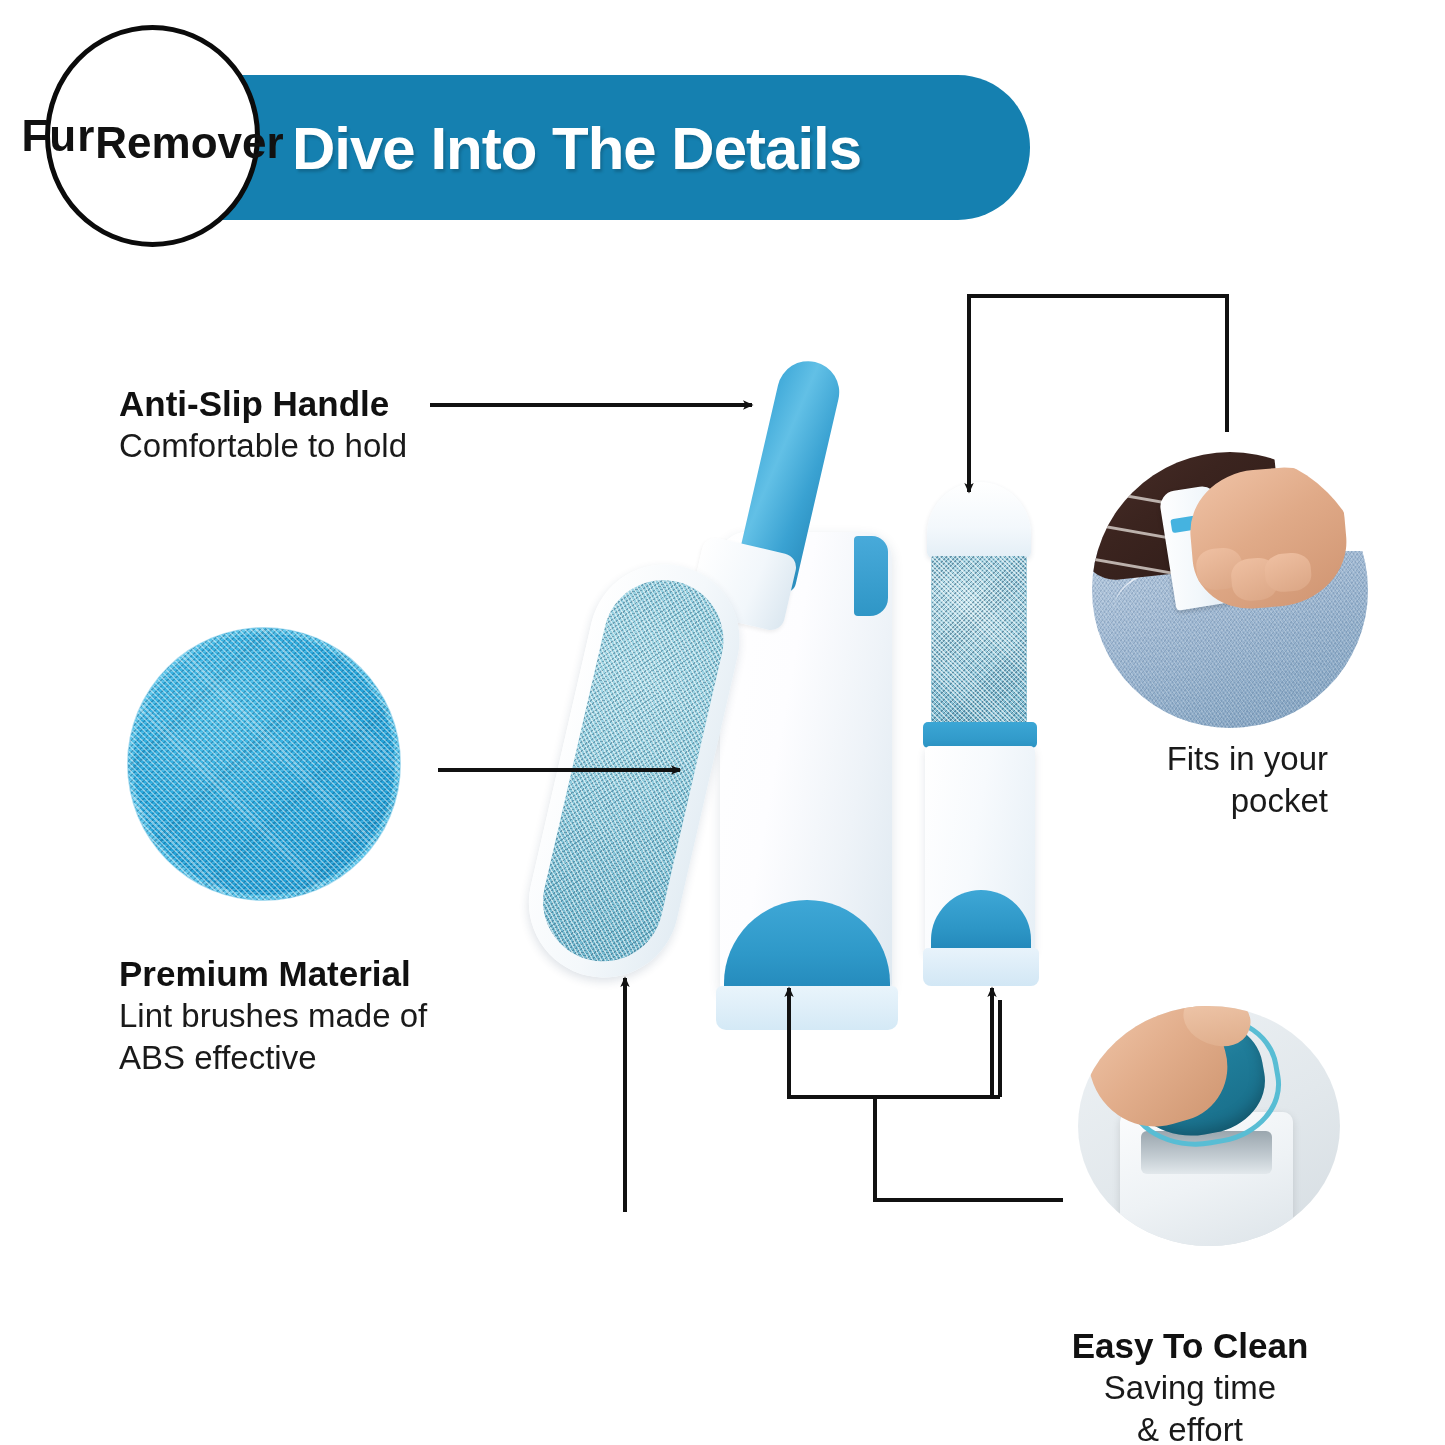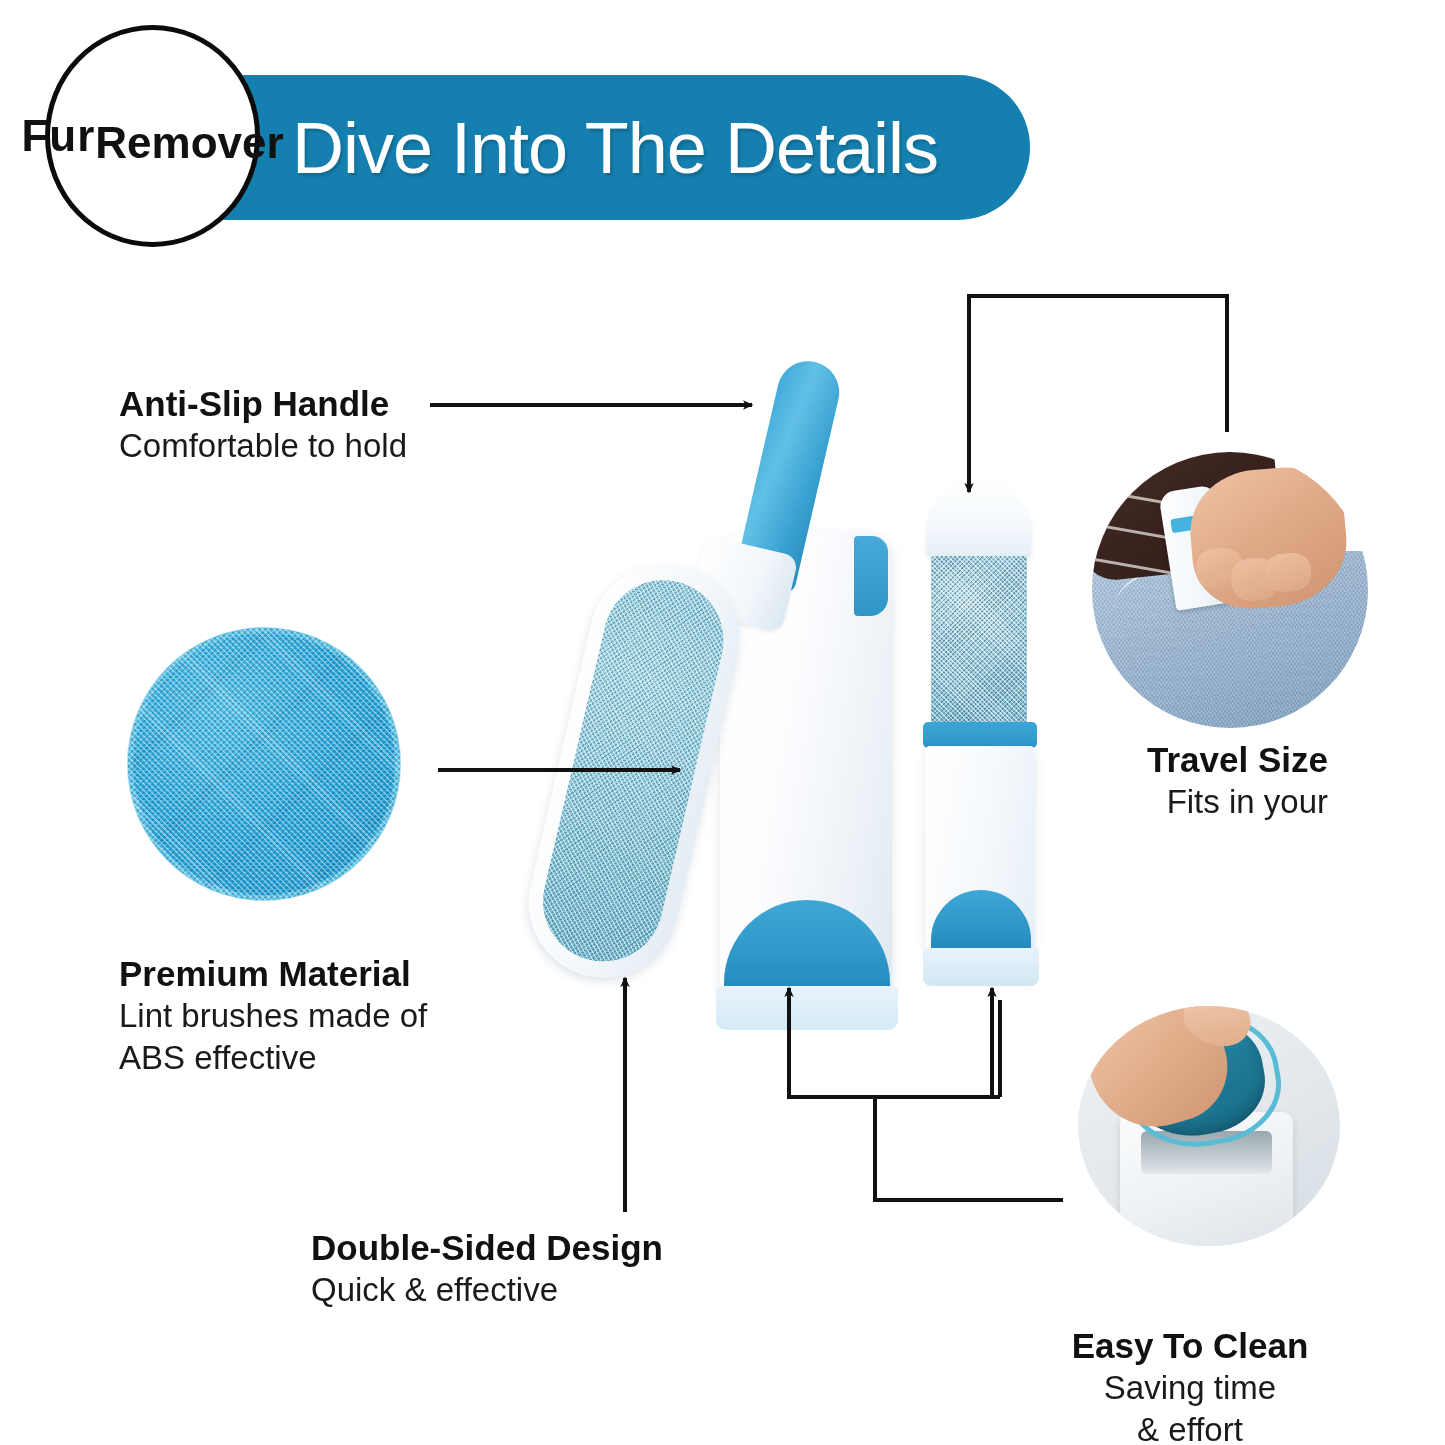--- a/index.html
+++ b/index.html
@@ -14,21 +14,21 @@
 
   
   .banner{
     position:absolute;left:172px;top:75px;width:858px;height:145px;
     background:#1580b0;
     border-radius:0 72px 72px 0;
   }
   .banner-title{
     position:absolute;left:120px;top:50%;transform:translateY(-50%);
     color:#ffffff;
-    font-size:72px;font-weight:normal;letter-spacing:-1px;
+    font-size:60px;font-weight:bold;letter-spacing:-1px;
     white-space:nowrap;
     text-shadow:2px 3px 3px rgba(0,0,0,.18);
   }
   .logo-circle{
     position:absolute;left:45px;top:25px;width:215px;height:222px;
     border-radius:50%;
     background:#ffffff;border:5px solid #0b0b0b;
     box-sizing:border-box;
     display:flex;flex-direction:row;align-items:center;justify-content:center;
     z-index:5;
@@ -347,28 +347,24 @@
     <div class="ttl">Anti-Slip Handle</div>
     <div class="sub">Comfortable to hold</div>
   </div>
 
   <div class="feat" id="f-material">
     <div class="ttl">Premium Material</div>
     <div class="sub">Lint brushes made of</div>
     <div class="sub">ABS effective</div>
   </div>
 
-  <div class="feat" id="f-double">
-    <div class="ttl">Double-Sided Design</div>
-    <div class="sub">Quick &amp; effective</div>
-  </div>
 
   <div class="feat" id="f-travel">
-    <div class="ttl">Travel Size</div>
     <div class="sub">Fits in your</div>
+    <div class="sub">pocket</div>
   </div>
 
   <div class="feat" id="f-clean">
     <div class="ttl">Easy To Clean</div>
     <div class="sub">Saving time</div>
     <div class="sub">&amp; effort</div>
   </div>
 
 </div>
 

